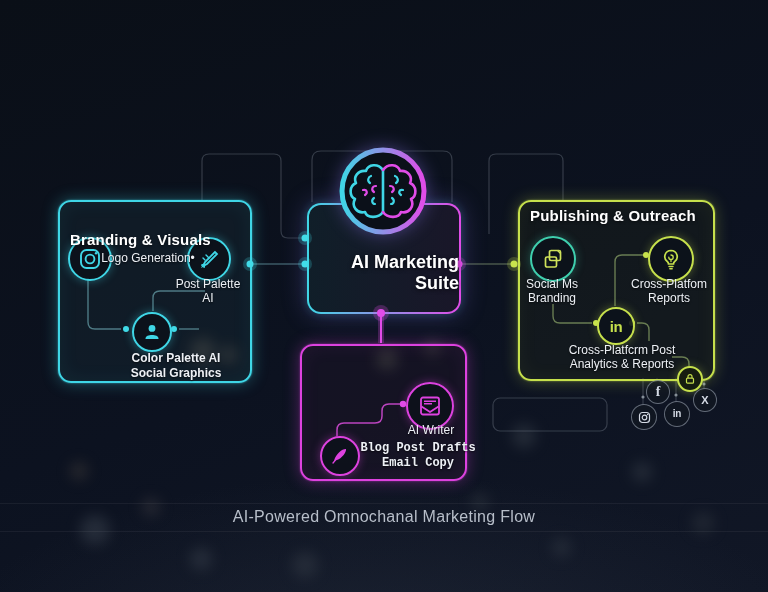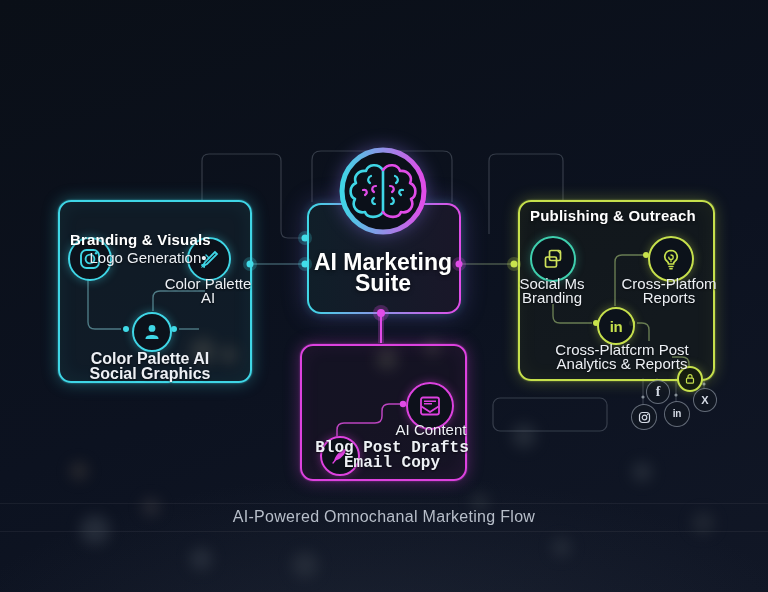--- a/index.html
+++ b/index.html
@@ -19,27 +19,27 @@
   .box.publishing{border:2px solid #c6e04c;background:rgba(33,41,24,.30);
     box-shadow:0 0 16px rgba(198,224,76,.30),0 0 2px rgba(198,224,76,.6),inset 0 0 20px rgba(198,224,76,.06);}
   .box.content{border:2px solid #dd42df;background:rgba(44,20,44,.28);
     box-shadow:0 0 16px rgba(221,66,223,.35),0 0 2px rgba(221,66,223,.6),inset 0 0 20px rgba(221,66,223,.07);}
   .box.centerbox{border:2.5px solid transparent;border-radius:14px;z-index:4;
     background:linear-gradient(rgba(13,19,29,.94),rgba(13,19,29,.94)) padding-box,
                linear-gradient(90deg,#3fd6e6,#e14ce8) border-box;
     box-shadow:0 0 24px rgba(130,110,225,.35),0 0 10px rgba(63,214,230,.22);}
   .boxtitle{position:absolute;font-size:15px;font-weight:700;color:#ffffff;letter-spacing:.2px;
     text-shadow:0 1px 3px rgba(0,0,0,.55);z-index:7;white-space:nowrap;}
-  .centertitle{position:absolute;left:307px;top:252px;width:152px;text-align:center;
-    font-size:23px;font-weight:700;color:#fff;line-height:21px;z-index:7;
+  .centertitle{position:absolute;left:307px;top:252px;width:152px;text-align:right;
+    font-size:18px;font-weight:700;color:#fff;line-height:21px;z-index:7;
     text-shadow:0 1px 4px rgba(0,0,0,.6);}
   .lbl{position:absolute;transform:translateX(-50%);text-align:center;color:#edf0f5;
-    font-size:15px;font-weight:500;line-height:14px;text-shadow:0 1px 2px rgba(0,0,0,.65);
+    font-size:12px;font-weight:500;line-height:14px;text-shadow:0 1px 2px rgba(0,0,0,.65);
     z-index:7;white-space:nowrap;}
-  .lbl.strong{font-size:16px;font-weight:600;line-height:15px;}
+  .lbl.strong{font-size:12px;font-weight:600;line-height:15px;margin-left:26px;}
   .circ{position:absolute;border-radius:50%;display:flex;align-items:center;justify-content:center;
     background:rgba(12,18,27,.9);z-index:6;}
   .circ.cyan{border:2px solid #3fd6e6;box-shadow:0 0 10px rgba(63,214,230,.40);color:#3fd6e6;}
   .circ.magenta{border:2px solid #dd42df;box-shadow:0 0 10px rgba(221,66,223,.40);color:#dd42df;}
   .circ.lime{border:2px solid #c6e04c;box-shadow:0 0 10px rgba(198,224,76,.35);color:#c6e04c;}
   .circ.teal{border:2px solid #3fcfae;box-shadow:0 0 10px rgba(63,207,174,.35);color:#cfe25a;}
   .circ.ghost{border:1.5px solid rgba(168,178,192,.55);background:rgba(18,24,33,.55);
     color:#d4dae4;box-shadow:none;}
   .glyph-f{font-family:"Liberation Serif",serif;font-weight:700;font-size:14px;line-height:1;}
   .glyph-x{font-weight:700;font-size:11px;line-height:1;}
@@ -192,42 +192,42 @@
   </div>
   <div class="lbl" style="left:148px;top:251px;">Logo Generation•</div>
   <div class="circ cyan" style="left:187px;top:237px;width:40px;height:40px;">
     <svg width="24" height="24" viewBox="0 0 24 24" fill="none" stroke="currentColor" stroke-width="1.8" stroke-linecap="round">
       <path d="M18,5 L8,15 l-2,4 4,-2 10,-10 z"></path>
       <path d="M5,18 c2,-1 3,0 2,2"></path>
       <path d="M9,8 l3,3 M6,11 l2,2" stroke-width="1.4"></path>
     </svg>
   </div>
   <div class="lbl" style="left:208px;top:277px;">
-    <div>Color Palette</div>
+    <div>Post Palette</div>
     <div>AI</div>
   </div>
   <div class="circ cyan" style="left:132px;top:312px;width:36px;height:36px;">
     <svg width="22" height="22" viewBox="0 0 22 22" fill="currentColor">
       <circle cx="11" cy="7.4" r="3.4"></circle>
       <path d="M4.5,17.5 c0,-4.6 13,-4.6 13,0 v0.5 h-13 z"></path>
     </svg>
   </div>
   <div class="lbl strong" style="left:150px;top:351px;">
     <div>Color Palette AI</div>
     <div>Social Graphics</div>
   </div>
 
   <div class="circ magenta" style="left:406px;top:382px;width:44px;height:44px;">
     <svg width="26" height="26" viewBox="0 0 26 26" fill="none" stroke="currentColor" stroke-width="1.8" stroke-linejoin="round">
       <rect x="4" y="4.5" width="18" height="17" rx="2"></rect>
       <path d="M7,8.2 H19 M7,10.8 H15" stroke-width="1.4"></path>
       <path d="M4.5,13.5 L13,19 L21.5,13.5"></path>
     </svg>
   </div>
-  <div class="lbl" style="left:431px;top:423px;">AI Content</div>
+  <div class="lbl" style="left:431px;top:423px;">AI Writer</div>
   <div class="circ magenta" style="left:320px;top:436px;width:36px;height:36px;">
     <svg width="22" height="22" viewBox="0 0 22 22" fill="currentColor">
       <path d="M5,16 C7,8 14,3.5 17,4 C17.6,6.5 13.5,13.5 7,15.3 Z"></path>
       <path d="M4,18 L9,12" stroke="currentColor" stroke-width="1.3" fill="none" stroke-linecap="round"></path>
     </svg>
   </div>
   <div class="lbl strong" style="left:392px;top:441px;font-family:Liberation Mono, monospace;">
     <div>Blog Post Drafts</div>
     <div>Email Copy</div>
   </div>

